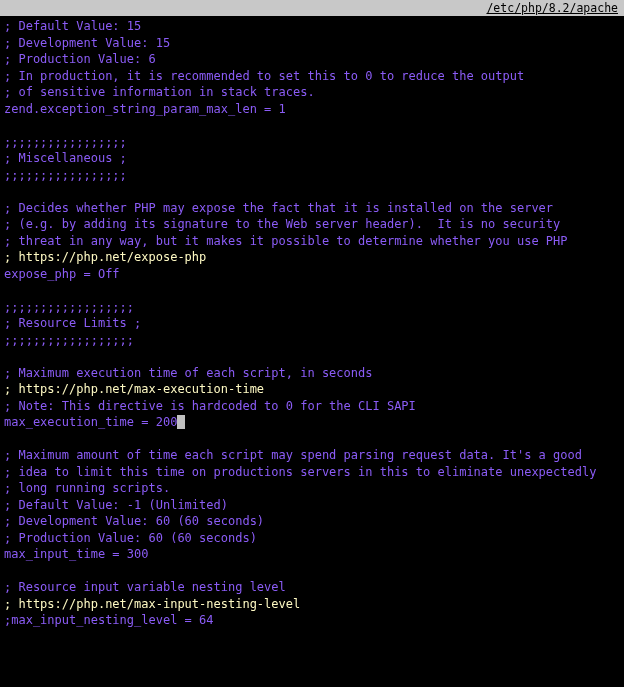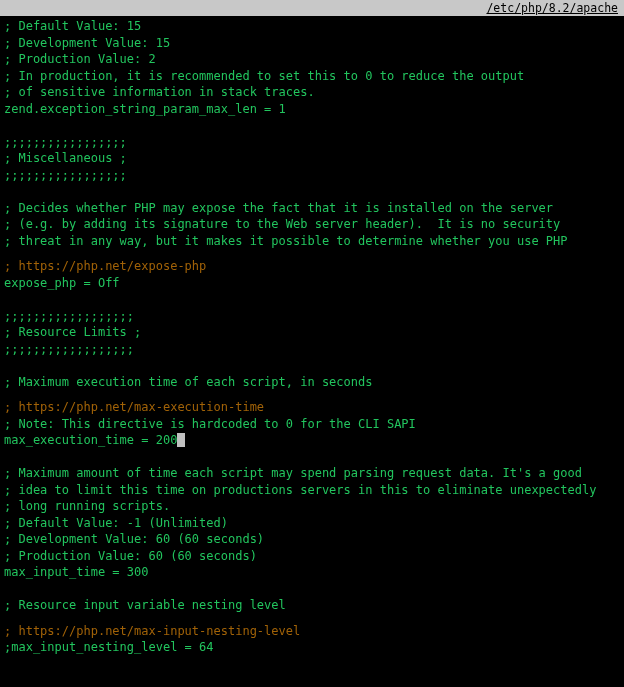--- a/index.html
+++ b/index.html
@@ -57,25 +57,24 @@
   }
   .line {
     font-size: 12px;
     line-height: 16.5px;
     height: 16.5px;
     white-space: pre;
     color: #d6d6d6;
     letter-spacing: 0px;
   }
   .line.comment {
-    color: #22c55e;
+    color: #8b5cf6;
   }
   .line.url {
-    color: #a16207;
-    margin-top: 9px;
+    color: #fef9c3;
   }
   .line.blank {
     color: transparent;
   }
   .cursor {
     background: #c0c0c0;
     color: #000000;
   }
 </style>
 </head>
@@ -85,21 +84,21 @@
 
   <div class="titlebar">
     <span class="tb-left">GNU nano 7.2</span>
     <span class="tb-center"></span>
     <span class="tb-right">/etc/php/8.2/apache</span>
   </div>
 
   <div class="editor" id="editor-area">
       <div class="line comment">; Default Value: 15</div>
       <div class="line comment">; Development Value: 15</div>
-      <div class="line comment">; Production Value: 2</div>
+      <div class="line comment">; Production Value: 6</div>
       <div class="line comment">; In production, it is recommended to set this to 0 to reduce the output</div>
       <div class="line comment">; of sensitive information in stack traces.</div>
       <div class="line comment">zend.exception_string_param_max_len = 1</div>
       <div class="line blank"> </div>
       <div class="line comment">;;;;;;;;;;;;;;;;;</div>
       <div class="line comment">; Miscellaneous ;</div>
       <div class="line comment">;;;;;;;;;;;;;;;;;</div>
       <div class="line blank"> </div>
       <div class="line comment">; Decides whether PHP may expose the fact that it is installed on the server</div>
       <div class="line comment">; (e.g. by adding its signature to the Web server header).  It is no security</div>

